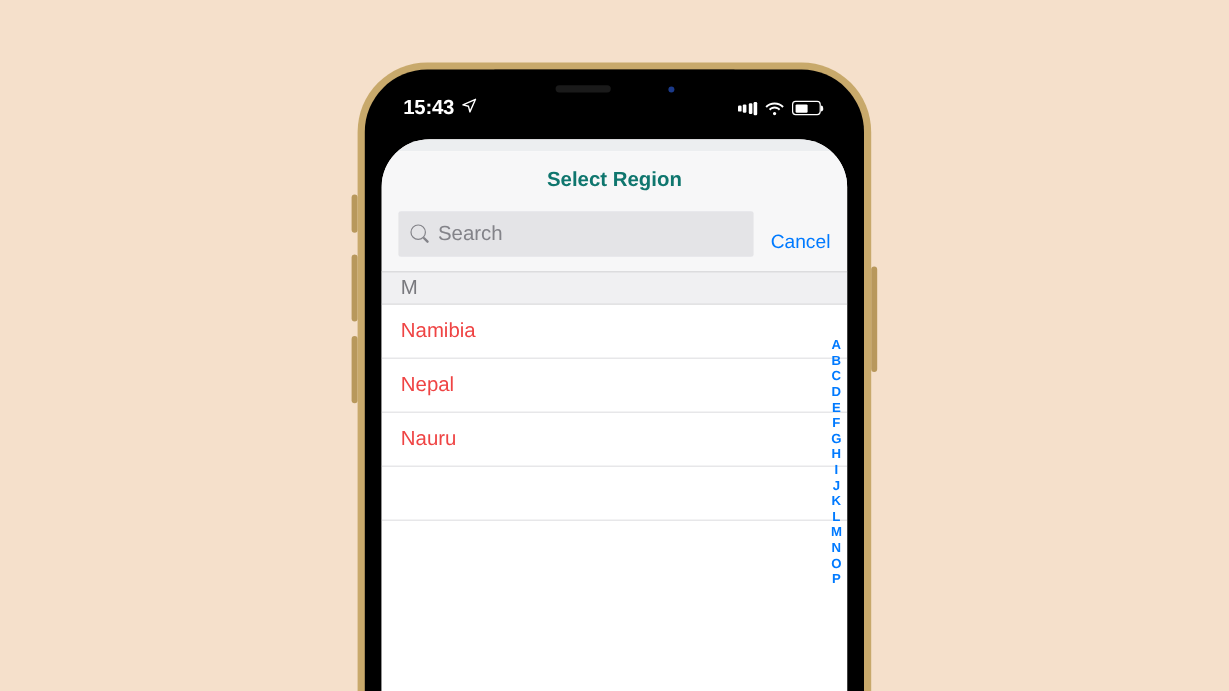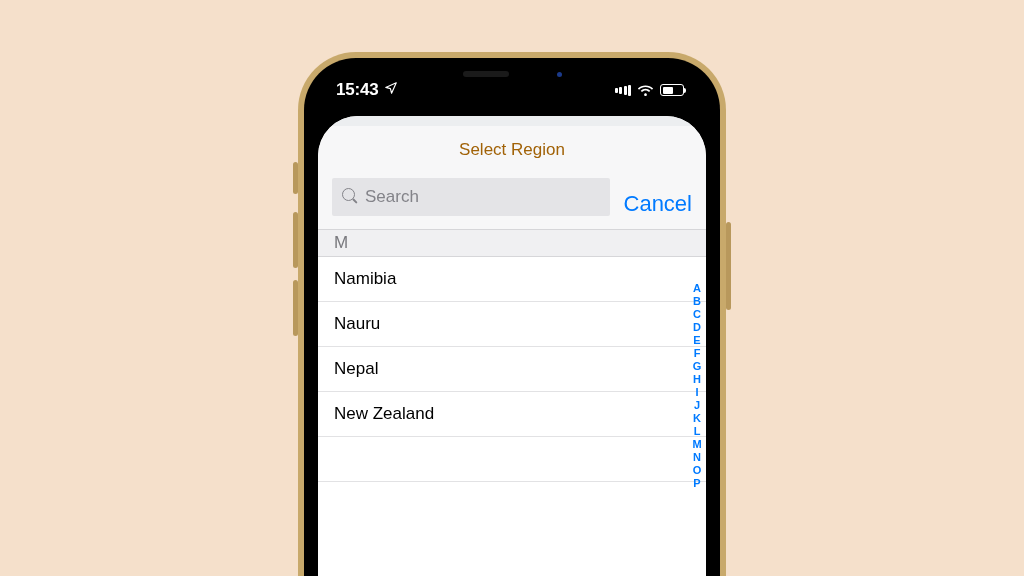--- a/index.html
+++ b/index.html
@@ -92,22 +92,22 @@
       border-radius: 12px 12px 0 0;
       display: flex;
       flex-direction: column;
     }
     .modal-header {
       height: 48px;
       display: flex;
       align-items: center;
       justify-content: center;
       font-size: 17px;
-      font-weight: 400;
-      color: #a16207;
+      font-weight: 700;
+      color: #0f766e;
     }
     .search-row {
       display: flex;
       align-items: center;
       padding: 2px 14px 12px 14px;
       gap: 14px;
     }
     .search-field {
       flex: 1;
       height: 38px;
@@ -126,21 +126,21 @@
       width: 17px; height: 17px; position: relative; flex-shrink: 0;
     }
     .mag::before {
       content:""; position:absolute; width:11px; height:11px; border:1.6px solid #838389; border-radius:50%; left:0; top:0;
     }
     .mag::after {
       content:""; position:absolute; width:6px; height:1.6px; background:#838389; transform:rotate(45deg); left:10px; top:12px; border-radius:1px;
     }
     .cancel-btn {
       color: #007aff;
-      font-size: 22px;
+      font-size: 16px;
       background: none; border: none; cursor: pointer;
       font-family: inherit;
       margin-top: 15px;
     }
     .section-header {
       background: #f0f0f2;
       border-top: 1px solid #d6d6d9;
       border-bottom: 1px solid #d6d6d9;
       padding: 3px 16px;
       font-size: 17px;
@@ -152,21 +152,21 @@
       flex: 1;
       overflow: hidden;
       position: relative;
     }
     .row {
       height: 45px;
       display: flex;
       align-items: center;
       padding: 0 16px;
       font-size: 17px;
-      color: #000000;
+      color: #ef4444;
       border-bottom: 0.5px solid #e2e2e4;
       cursor: pointer;
     }
     .index-rail {
       position: absolute;
       right: 2px;
       top: 156px;
       display: flex;
       flex-direction: column;
       gap: 0px;
@@ -245,27 +245,24 @@
               <span class="ph">Search</span>
             </div>
             <button class="cancel-btn">Cancel</button>
           </div>
           <div class="section-header">M</div>
           <div class="list">
             <div class="row">
                 <span>Namibia</span>
               </div>
             <div class="row">
-                <span>Nauru</span>
-              </div>
-            <div class="row">
                 <span>Nepal</span>
               </div>
             <div class="row">
-                <span>New Zealand</span>
+                <span>Nauru</span>
               </div>
             <div class="row"></div>
           </div>
           <div class="index-rail">
             <span>A</span>
             <span>B</span>
             <span>C</span>
             <span>D</span>
             <span>E</span>
             <span>F</span>

